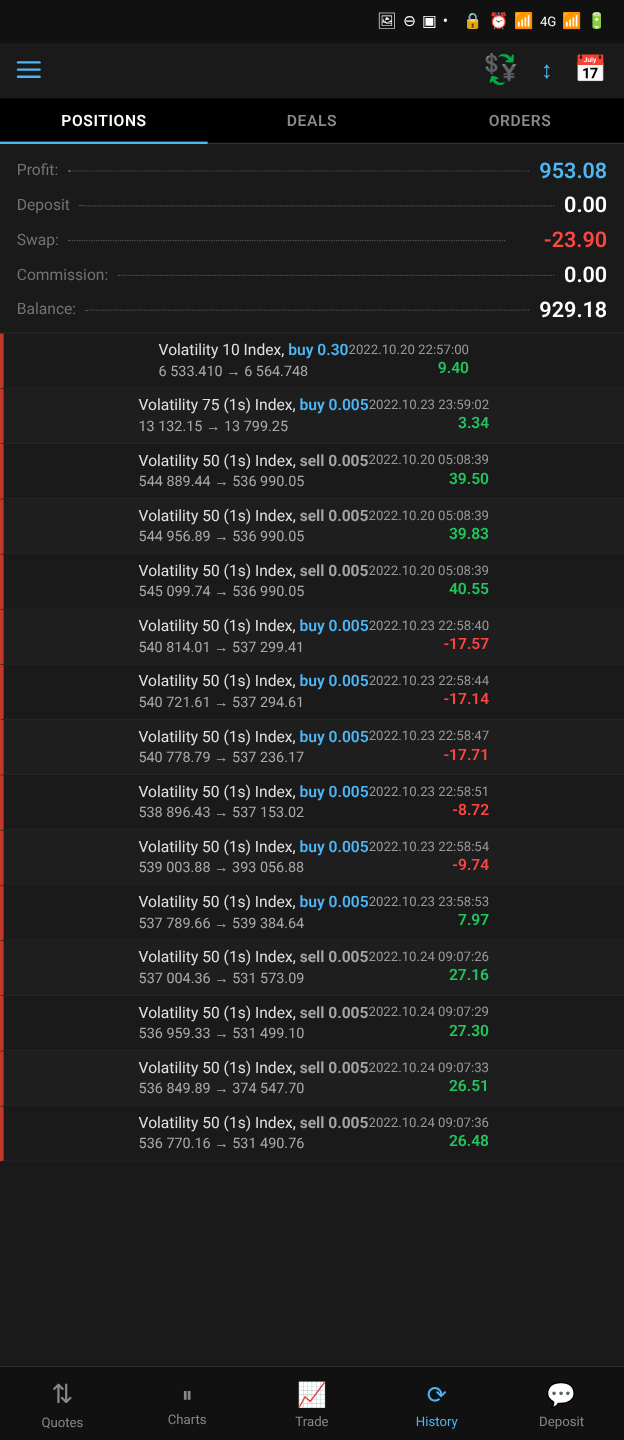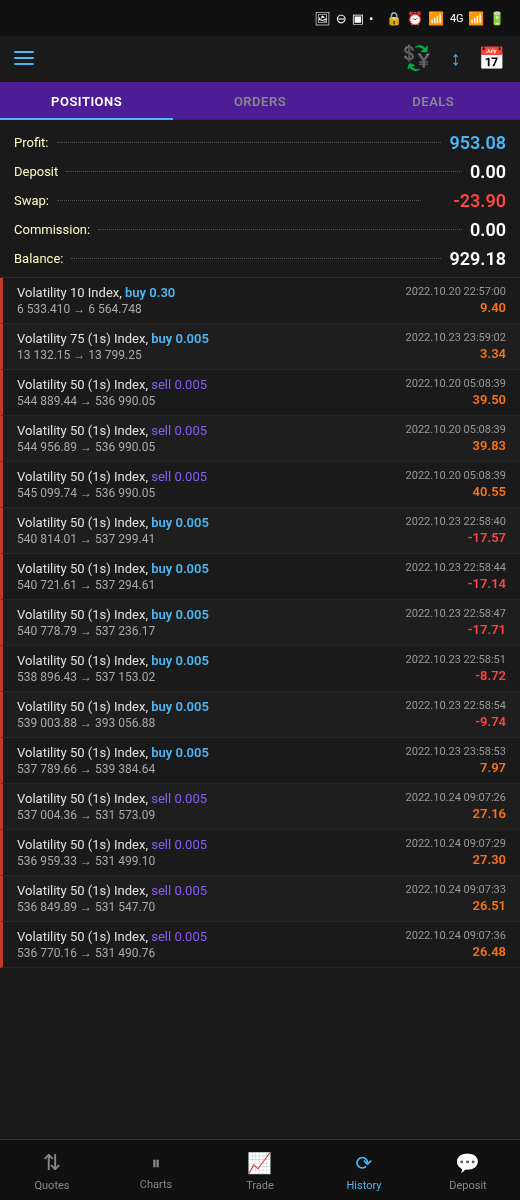--- a/index.html
+++ b/index.html
@@ -80,21 +80,21 @@
     .header-icon {
       color: #4db6f5;
       font-size: 22px;
       cursor: pointer;
     }
 
     
     .tabs {
       display: flex;
       border-bottom: 1px solid #333;
-      background: #4c1d95;
+      background: #000000;
     }
     .tab {
       flex: 1;
       text-align: center;
       padding: 12px 0 10px;
       font-size: 13px;
       font-weight: 600;
       color: #888;
       cursor: pointer;
       letter-spacing: 0.5px;
@@ -119,21 +119,21 @@
       border-bottom: 1px solid #2a2a2a;
     }
     .summary-row {
       display: flex;
       justify-content: space-between;
       align-items: center;
       padding: 4px 0;
     }
     .summary-label {
       font-size: 13px;
-      color: #fef9c3;
+      color: #737373;
     }
     .summary-dots {
       flex: 1;
       border-bottom: 1px dotted #555;
       margin: 0 8px;
       height: 1px;
       position: relative;
       top: 0;
     }
     .summary-value {
@@ -145,52 +145,52 @@
     .summary-value.red { color: #f44; margin-left: 24px; }
 
     
     .trade-list { padding-bottom: 10px; }
 
     .trade-item {
       padding: 7px 14px;
       border-left: 3px solid #c0392b;
       border-bottom: 1px solid #252525;
       display: flex;
-      justify-content: space-between;
+      justify-content: center;
       align-items: flex-start;
     }
     .trade-item:nth-child(even) { background: #1e1e1e; }
     .trade-item:nth-child(odd) { background: #1a1a1a; }
 
     .trade-left {}
     .trade-name {
       font-size: 13px;
       color: #e0e0e0;
     }
     .trade-name .action-buy { color: #4db6f5; font-weight: 600; }
-    .trade-name .action-sell { color: #8b5cf6; font-weight: 400; }
+    .trade-name .action-sell { color: #a3a3a3; font-weight: 700; }
     .trade-prices {
       font-size: 12px;
       color: #aaa;
       margin-top: 2px;
     }
 
     .trade-right {
       text-align: right;
     }
     .trade-datetime {
       font-size: 11px;
       color: #999;
     }
     .trade-pnl {
       font-size: 13px;
       font-weight: 600;
       margin-top: 2px;
     }
-    .trade-pnl.pos { color: #f97316; }
+    .trade-pnl.pos { color: #22c55e; }
     .trade-pnl.neg { color: #ff4444; }
 
     
     .bottom-nav {
       position: fixed;
       bottom: 0;
       left: 0;
       width: 520px;
       background: #111;
       display: flex;
@@ -257,22 +257,22 @@
     </div>
     <div class="header-actions">
       <span class="header-icon" style="font-size:24px;">💱</span>
       <span class="header-icon" style="font-size:20px;">↕</span>
       <span class="header-icon" style="font-size:22px;">📅</span>
     </div>
   </div>
 
   <div class="tabs">
     <div class="tab active">POSITIONS</div>
+    <div class="tab">DEALS</div>
     <div class="tab">ORDERS</div>
-    <div class="tab">DEALS</div>
   </div>
 
   <div class="summary">
     <div class="summary-row">
       <span class="summary-label">Profit:</span>
       <div class="summary-dots"></div>
       <span class="summary-value blue">953.08</span>
     </div>
     <div class="summary-row">
       <span class="summary-label">Deposit</span>
@@ -465,21 +465,21 @@
         <div class="trade-datetime">2022.10.24 09:07:29</div>
         <div class="trade-pnl pos">27.30</div>
       </div>
     </div>
       <div class="trade-item">
       <div class="trade-left">
         <div class="trade-name">
           <span>Volatility 50 (1s) Index,</span>
           <span class="action-sell"> sell 0.005</span>
         </div>
-        <div class="trade-prices">536 849.89 → 531 547.70</div>
+        <div class="trade-prices">536 849.89 → 374 547.70</div>
       </div>
       <div class="trade-right">
         <div class="trade-datetime">2022.10.24 09:07:33</div>
         <div class="trade-pnl pos">26.51</div>
       </div>
     </div>
       <div class="trade-item">
       <div class="trade-left">
         <div class="trade-name">
           <span>Volatility 50 (1s) Index,</span>

